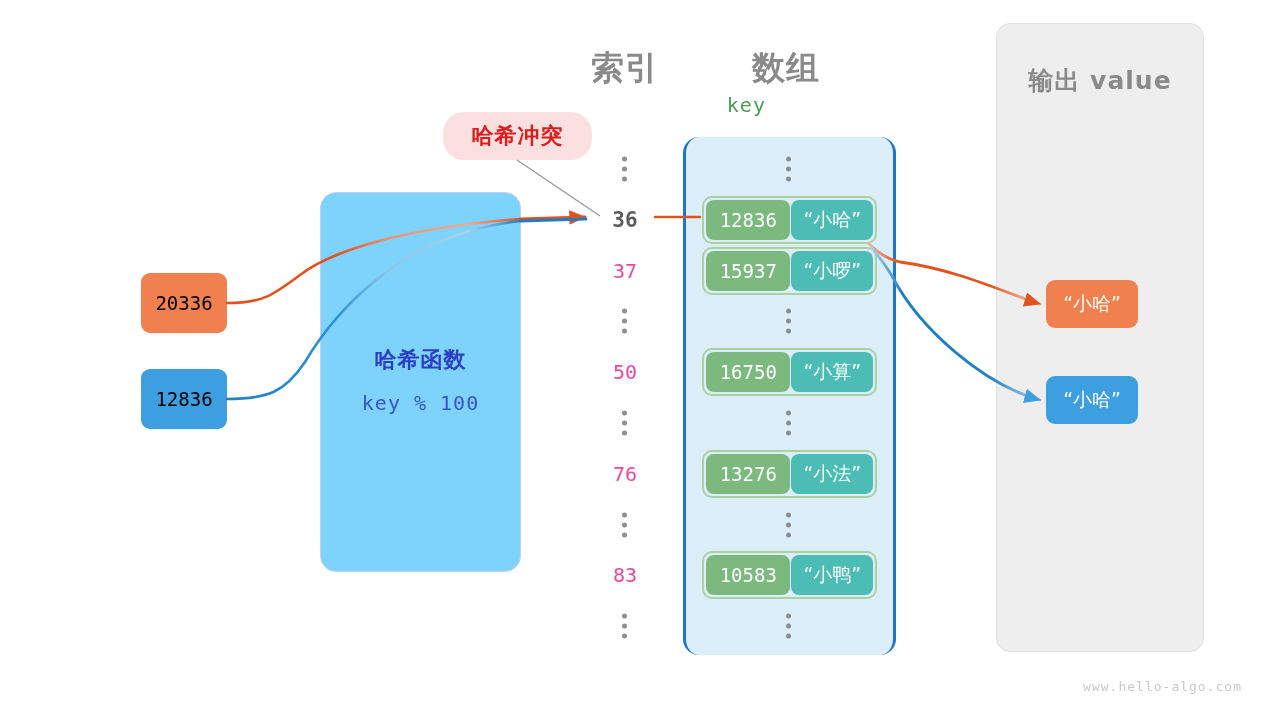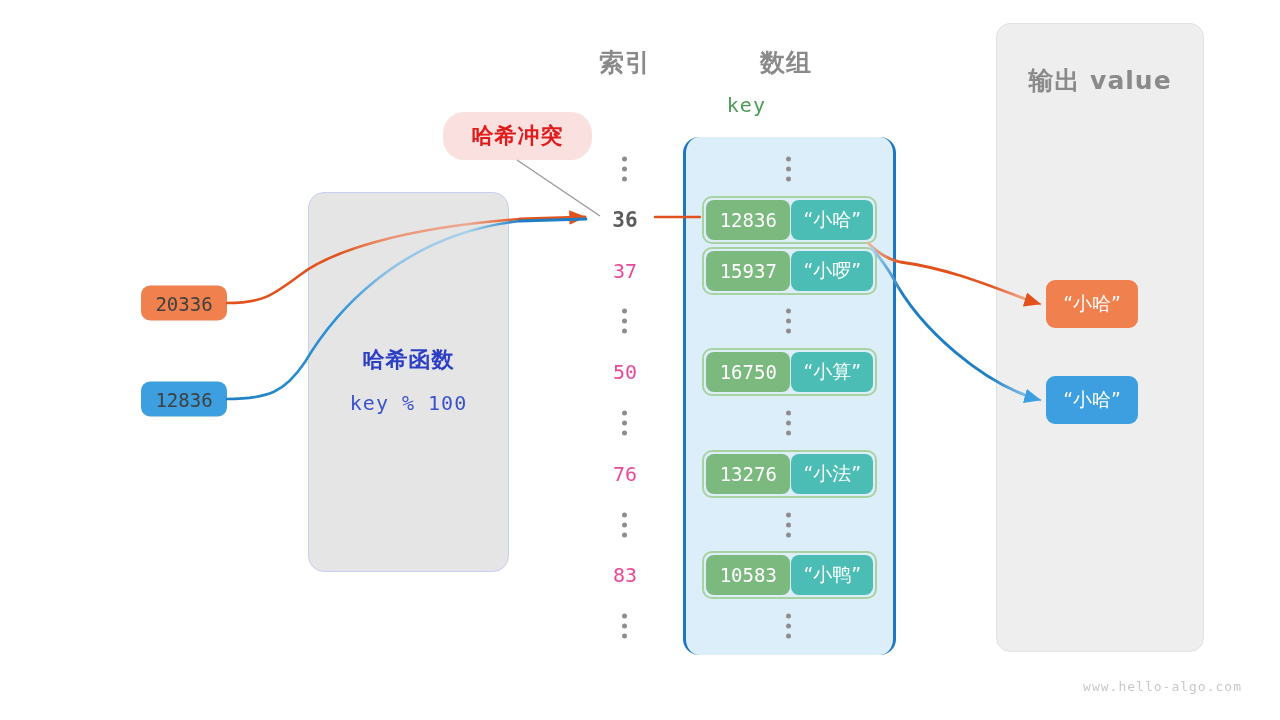--- a/index.html
+++ b/index.html
@@ -35,21 +35,21 @@
     font-weight: bold;
     letter-spacing: 1px;
   }
   #panel-input  { left: 100px; top: 23px; width: 170px; height: 629px; }
   #panel-output { left: 996px; top: 23px; width: 208px; height: 629px; }
 
   
   .col-heading {
     position: absolute;
     color: #8a8a8a;
-    font-size: 25px;
+    font-size: 33px;
     font-weight: bold;
     text-align: center;
     letter-spacing: 1px;
   }
   #heading-index { left: 570px; top: 46px; width: 110px; }
   #heading-array { left: 726px; top: 46px; width: 120px; }
 
   
   #kv-header {
     position: absolute;
@@ -62,25 +62,25 @@
     font-family: "DejaVu Sans Mono", monospace;
     font-size: 20px;
     letter-spacing: 1px;
   }
   #kv-header .k { color: #4a9d55; }
   #kv-header .v { color: #45a9a3; margin-top: 48px; }
 
   
   #hash-box {
     position: absolute;
-    left: 308px;
+    left: 320px;
     top: 192px;
     width: 201px;
     height: 380px;
-    background: #e5e5e5;
+    background: #7dd3fc;
     border: 1px solid #c7d0f2;
     border-radius: 16px;
     box-sizing: border-box;
   }
   #hash-box .hf-title {
     position: absolute;
     top: 152px;
     width: 100%;
     text-align: center;
     color: #2c3fc4;
@@ -197,26 +197,26 @@
     margin-left: 1px;
     background: #4bbdb4;
     border-radius: 8px;
     font-size: 19px;
   }
 
   
   .key-chip {
     position: absolute;
     width: 86px;
-    height: 35px;
+    height: 60px;
     border-radius: 9px;
     display: flex;
     align-items: center;
     justify-content: center;
-    color: #404040;
+    color: #000000;
     font-family: "DejaVu Sans Mono", monospace;
     font-size: 19px;
     transform: translateY(-50%);
   }
   #key-chip-0 { left: 141px; top: 303px; background: #f0804e; }
   #key-chip-1 { left: 141px; top: 399px; background: #3d9fe0; }
 
   
   .out-chip {
     position: absolute;

